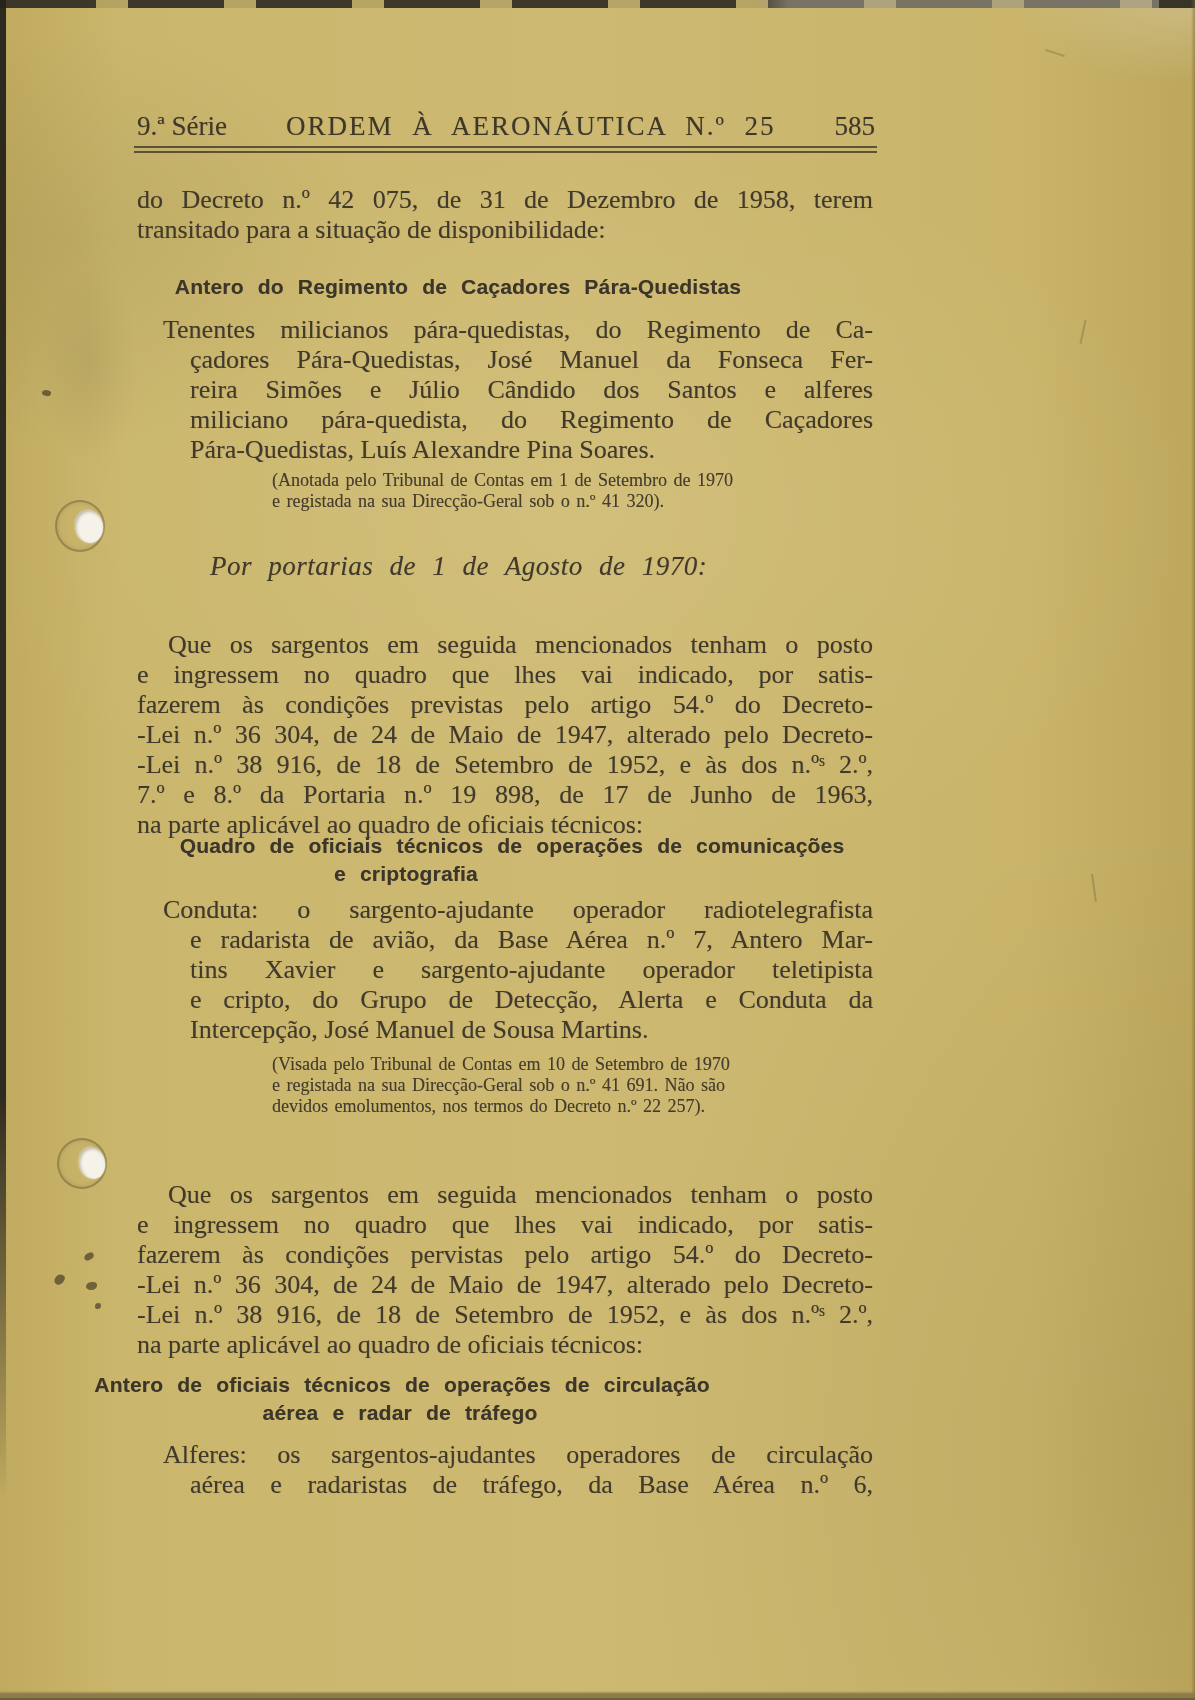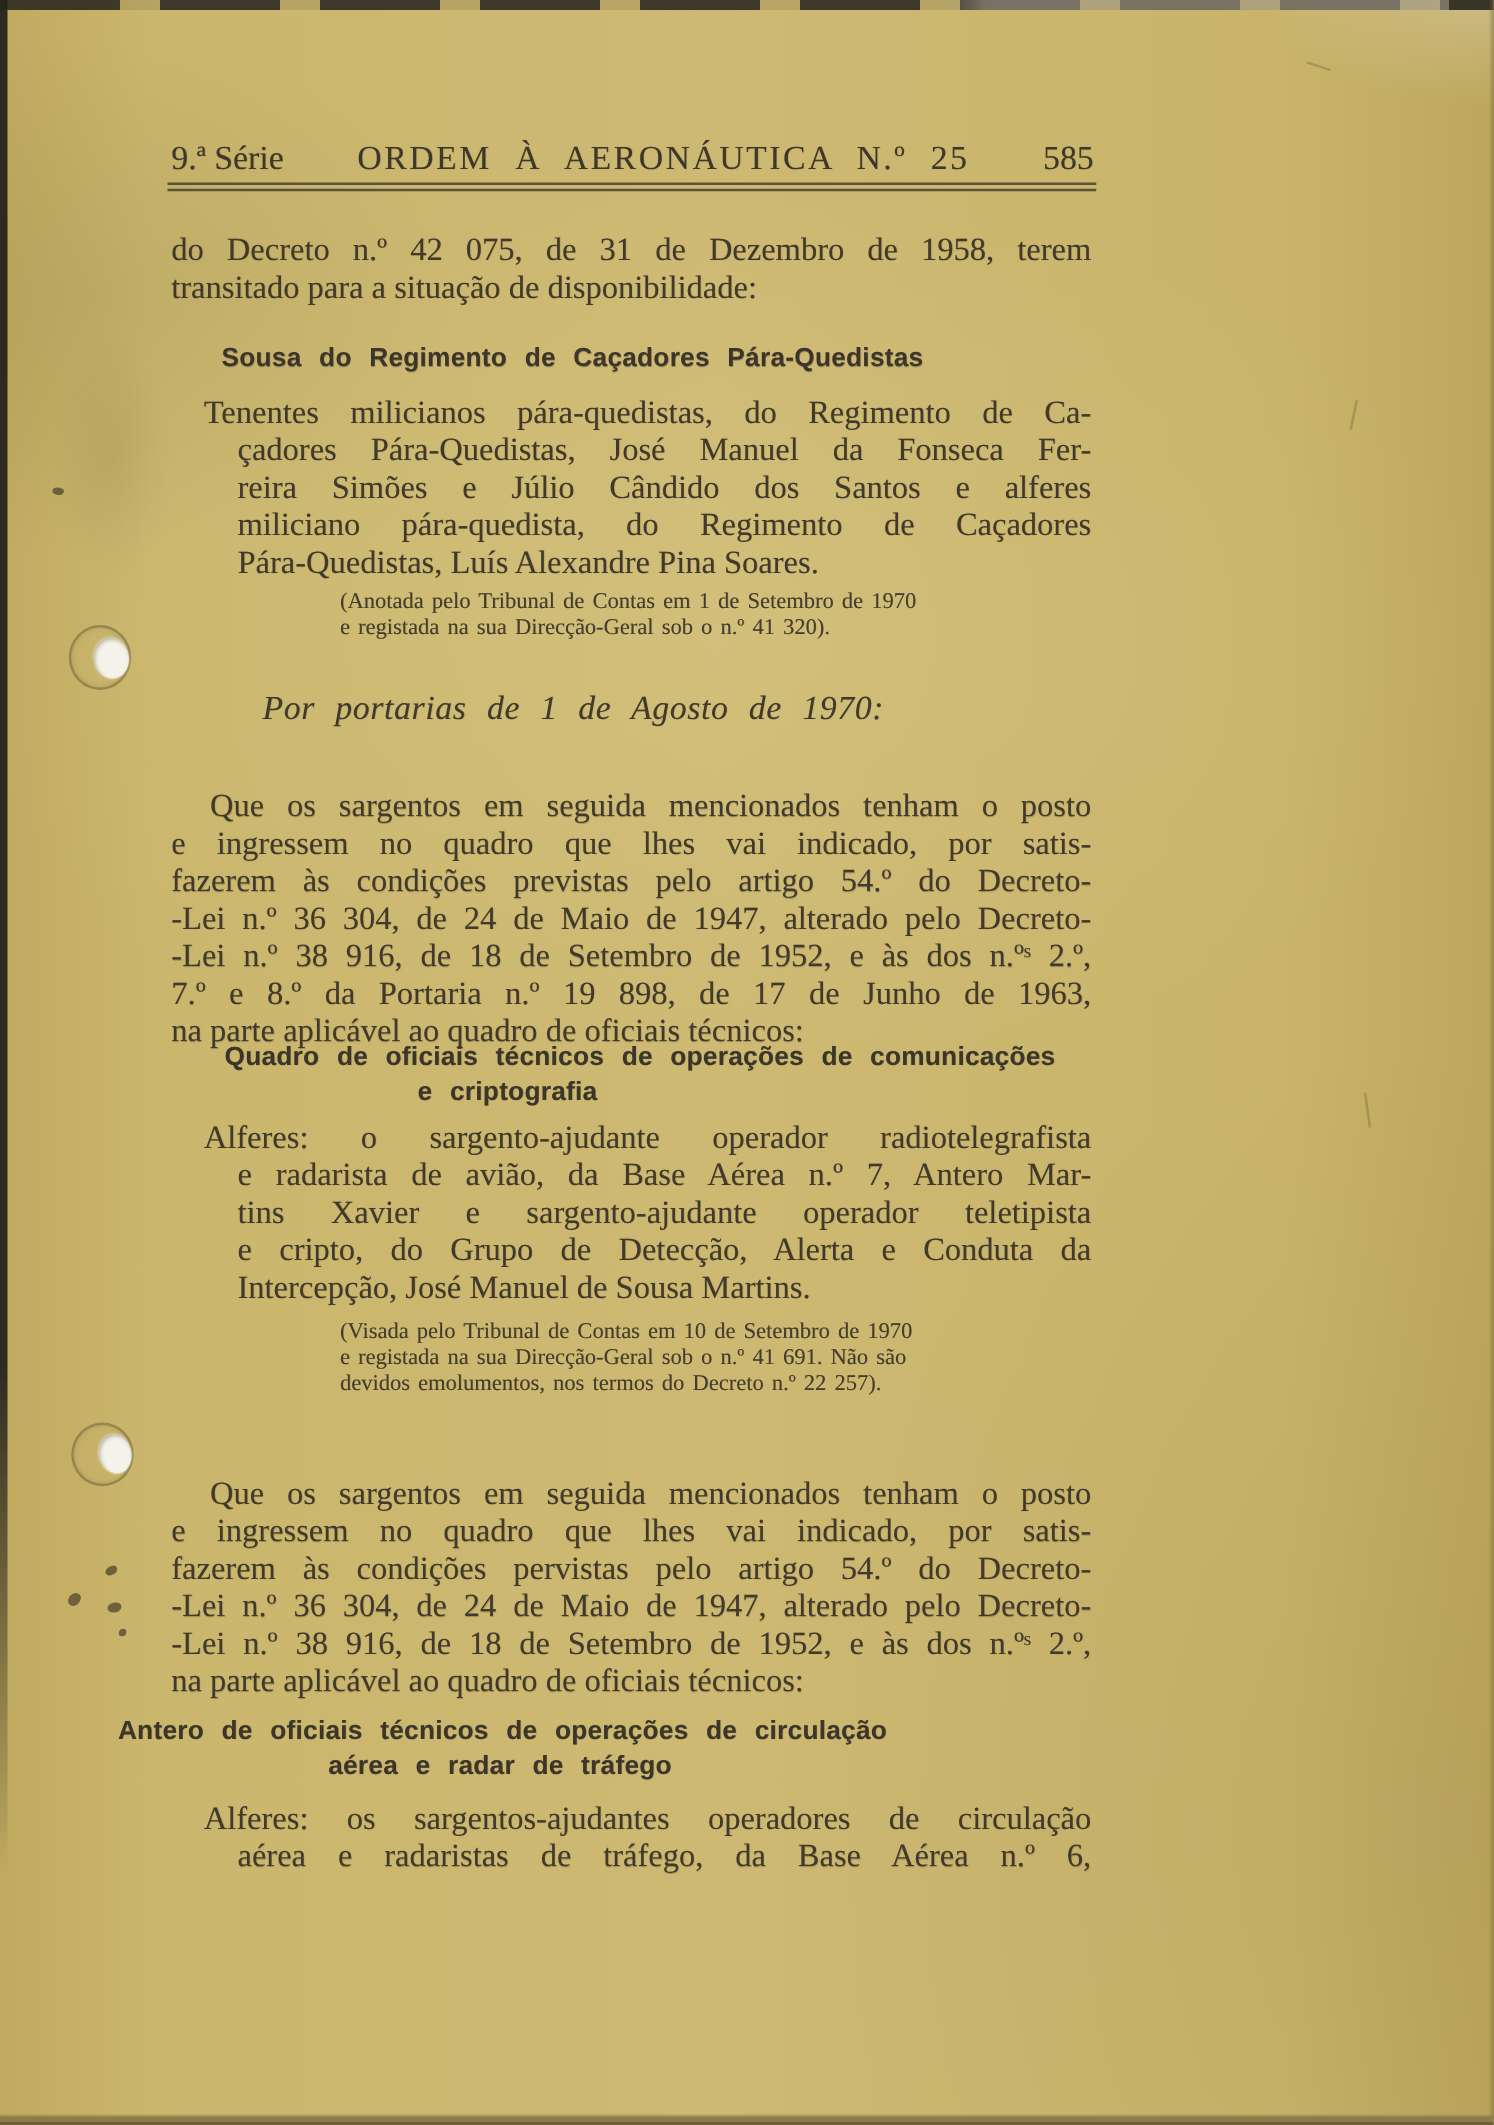--- a/index.html
+++ b/index.html
@@ -87,21 +87,21 @@
     <span class="header-title">ORDEM À AERONÁUTICA N.º 25</span>
     <span>585</span>
   </div>
   <div class="rule"></div>
 
   <div class="para" style="top:185px">
     <div class="ln">do Decreto n.º 42 075, de 31 de Dezembro de 1958, terem</div>
     <div class="ln last">transitado para a situação de disponibilidade:</div>
   </div>
 
-  <div class="hline" style="top:274px;left:90px">Sousa do Regimento de Caçadores Pára-Quedistas</div>
+  <div class="hline" style="top:274px;left:90px">Antero do Regimento de Caçadores Pára-Quedistas</div>
 
   <div class="para" style="top:315px">
     <div class="ln hangf">Tenentes milicianos pára-quedistas, do Regimento de Ca-</div>
     <div class="ln hangc">çadores Pára-Quedistas, José Manuel da Fonseca Fer-</div>
     <div class="ln hangc">reira Simões e Júlio Cândido dos Santos e alferes</div>
     <div class="ln hangc">miliciano pára-quedista, do Regimento de Caçadores</div>
     <div class="ln hangc last">Pára-Quedistas, Luís Alexandre Pina Soares.</div>
   </div>
 
   <div class="note" style="top:470px">
@@ -118,21 +118,21 @@
     <div class="ln">-Lei n.º 36 304, de 24 de Maio de 1947, alterado pelo Decreto-</div>
     <div class="ln">-Lei n.º 38 916, de 18 de Setembro de 1952, e às dos n.ºˢ 2.º,</div>
     <div class="ln">7.º e 8.º da Portaria n.º 19 898, de 17 de Junho de 1963,</div>
     <div class="ln last">na parte aplicável ao quadro de oficiais técnicos:</div>
   </div>
 
   <div class="hline" style="top:833px;left:144px">Quadro de oficiais técnicos de operações de comunicações</div>
   <div class="hline" style="top:861px;left:38px">e criptografia</div>
 
   <div class="para" style="top:895px">
-    <div class="ln hangf">Alferes: o sargento-ajudante operador radiotelegrafista</div>
+    <div class="ln hangf">Conduta: o sargento-ajudante operador radiotelegrafista</div>
     <div class="ln hangc">e radarista de avião, da Base Aérea n.º 7, Antero Mar-</div>
     <div class="ln hangc">tins Xavier e sargento-ajudante operador teletipista</div>
     <div class="ln hangc">e cripto, do Grupo de Detecção, Alerta e Conduta da</div>
     <div class="ln hangc last">Intercepção, José Manuel de Sousa Martins.</div>
   </div>
 
   <div class="note" style="top:1054px">
     <div>(Visada pelo Tribunal de Contas em 10 de Setembro de 1970</div>
     <div>e registada na sua Direcção-Geral sob o n.º 41 691. Não são</div>
     <div>devidos emolumentos, nos termos do Decreto n.º 22 257).</div>

